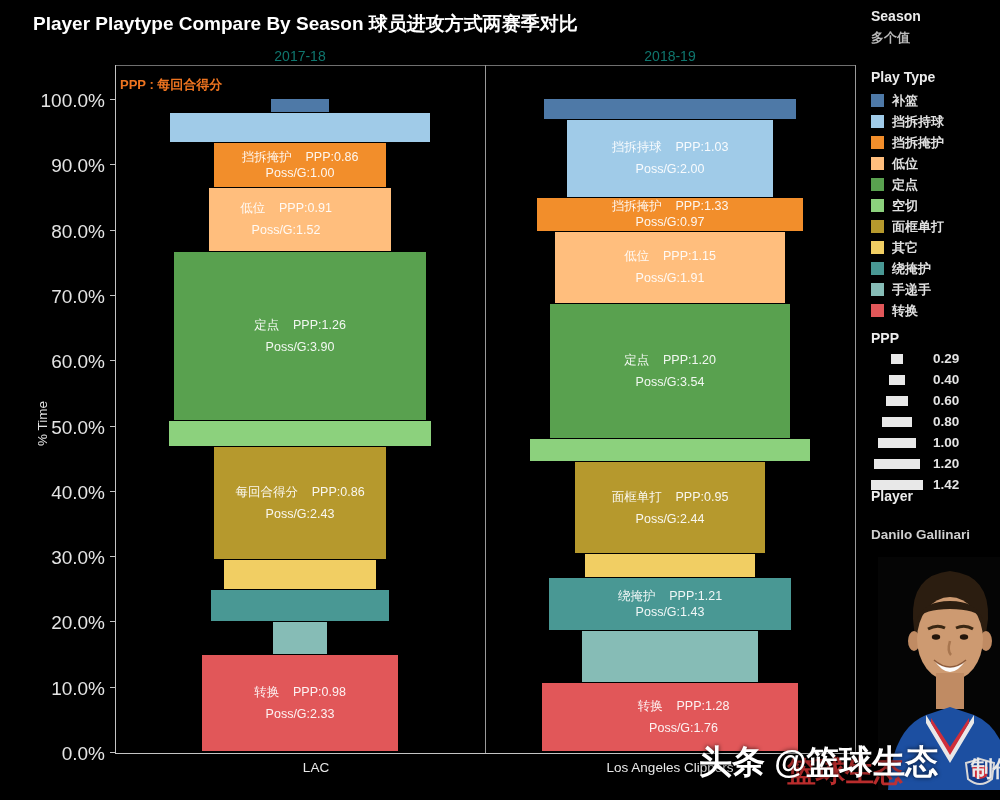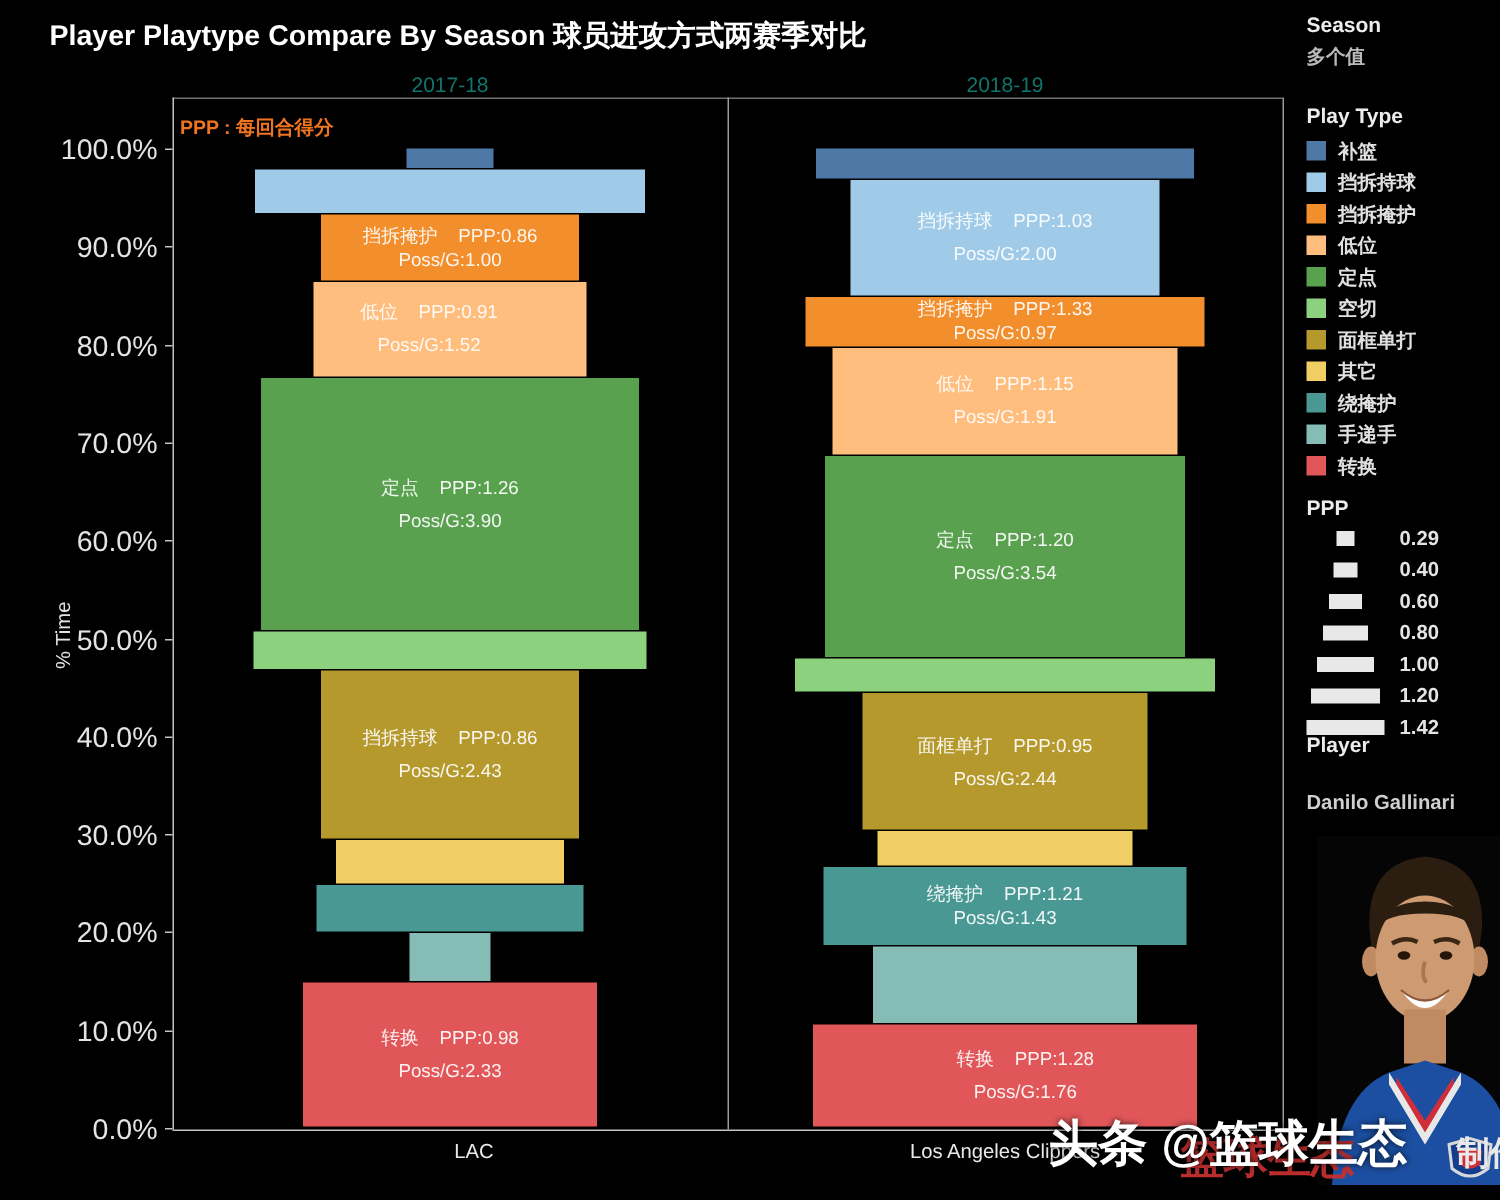--- a/index.html
+++ b/index.html
@@ -85,21 +85,21 @@
       <div class="seg" title="补篮" style="left: 248px; top: 99px; width: 58px; height: 12.713px; background: rgb(78, 121, 167);"></div>
       <div class="seg" title="挡拆持球" style="left: 147px; top: 112.713px; width: 260px; height: 29.038px; background: rgb(160, 203, 232);"></div>
       <div class="seg" title="挡拆掩护" style="left: 191px; top: 142.751px; width: 172px; height: 44.057px; background: rgb(242, 142, 43);"></div>
       <div class="seg-label" style="left: 191px; top: 142.751px; width: 172px; height: 44.057px; line-height: 16px;"><span>挡拆掩护    PPP:0.86</span><span>Poss/G:1.00</span></div>
       <div class="seg" title="低位" style="left: 186px; top: 187.808px; width: 182px; height: 62.994px; background: rgb(255, 190, 125);"></div>
       <div class="seg-label" style="left: 172px; top: 187.808px; width: 182px; height: 62.994px; line-height: 22px;"><span>低位    PPP:0.91</span><span>Poss/G:1.52</span></div>
       <div class="seg" title="定点" style="left: 151px; top: 251.802px; width: 252px; height: 168.127px; background: rgb(89, 161, 79);"></div>
       <div class="seg-label" style="left: 151px; top: 251.802px; width: 252px; height: 168.127px; line-height: 22px;"><span>定点    PPP:1.26</span><span>Poss/G:3.90</span></div>
       <div class="seg" title="空切" style="left: 146px; top: 420.929px; width: 262px; height: 25.12px; background: rgb(140, 209, 125);"></div>
       <div class="seg" title="面框单打" style="left: 191px; top: 447.049px; width: 172px; height: 111.969px; background: rgb(182, 153, 45);"></div>
-      <div class="seg-label" style="left: 191px; top: 447.049px; width: 172px; height: 111.969px; line-height: 22px;"><span>挡拆持球    PPP:0.86</span><span>Poss/G:2.43</span></div>
+      <div class="seg-label" style="left: 191px; top: 447.049px; width: 172px; height: 111.969px; line-height: 22px;"><span>每回合得分    PPP:0.86</span><span>Poss/G:2.43</span></div>
       <div class="seg" title="其它" style="left: 201px; top: 560.018px; width: 152px; height: 29.038px; background: rgb(241, 206, 99);"></div>
       <div class="seg" title="绕掩护" style="left: 188px; top: 590.056px; width: 178px; height: 30.997px; background: rgb(73, 152, 148);"></div>
       <div class="seg" title="手递手" style="left: 250px; top: 622.053px; width: 54px; height: 31.65px; background: rgb(134, 188, 182);"></div>
       <div class="seg" title="转换" style="left: 179px; top: 654.703px; width: 196px; height: 96.297px; background: rgb(225, 87, 89);"></div>
       <div class="seg-label" style="left: 179px; top: 654.703px; width: 196px; height: 96.297px; line-height: 22px;"><span>转换    PPP:0.98</span><span>Poss/G:2.33</span></div>
       <div class="seg" title="补篮" style="left: 521px; top: 99px; width: 252px; height: 19.896px; background: rgb(78, 121, 167);"></div>
       <div class="seg" title="挡拆持球" style="left: 544px; top: 119.896px; width: 206px; height: 76.707px; background: rgb(160, 203, 232);"></div>
       <div class="seg-label" style="left: 544px; top: 119.896px; width: 206px; height: 76.707px; line-height: 22px;"><span>挡拆持球    PPP:1.03</span><span>Poss/G:2.00</span></div>
       <div class="seg" title="挡拆掩护" style="left: 514px; top: 197.603px; width: 266px; height: 32.956px; background: rgb(242, 142, 43);"></div>
       <div class="seg-label" style="left: 514px; top: 197.603px; width: 266px; height: 32.956px; line-height: 16px;"><span>挡拆掩护    PPP:1.33</span><span>Poss/G:0.97</span></div>

